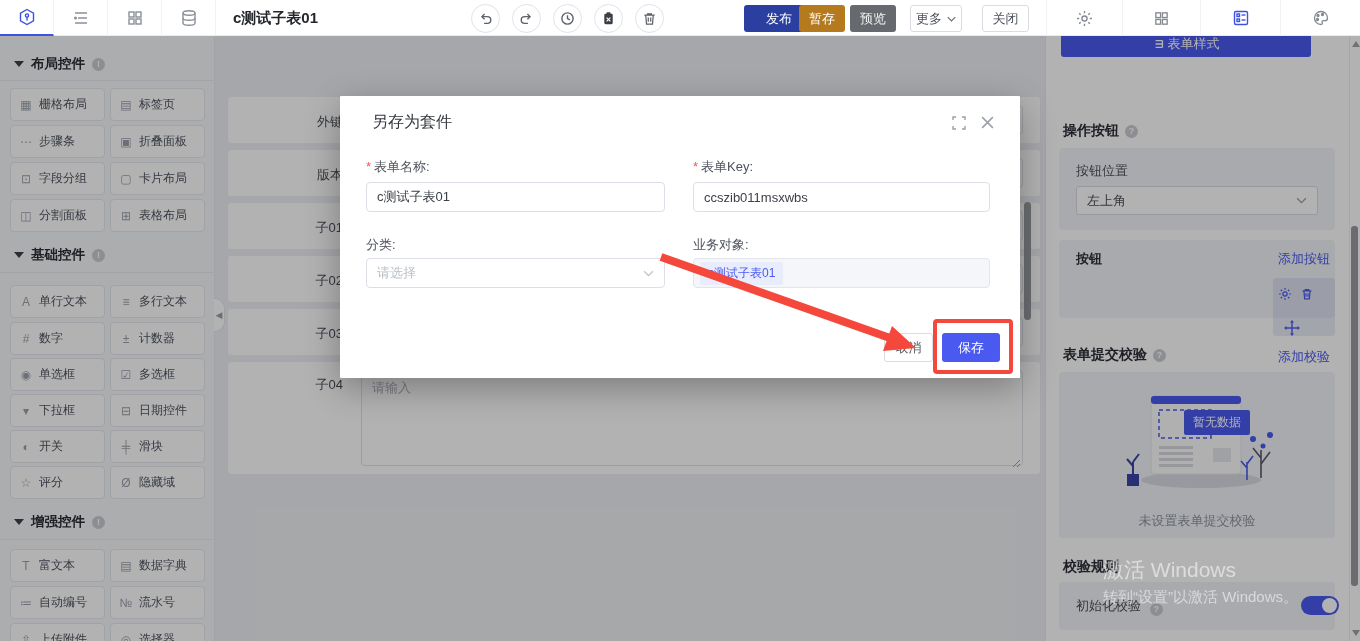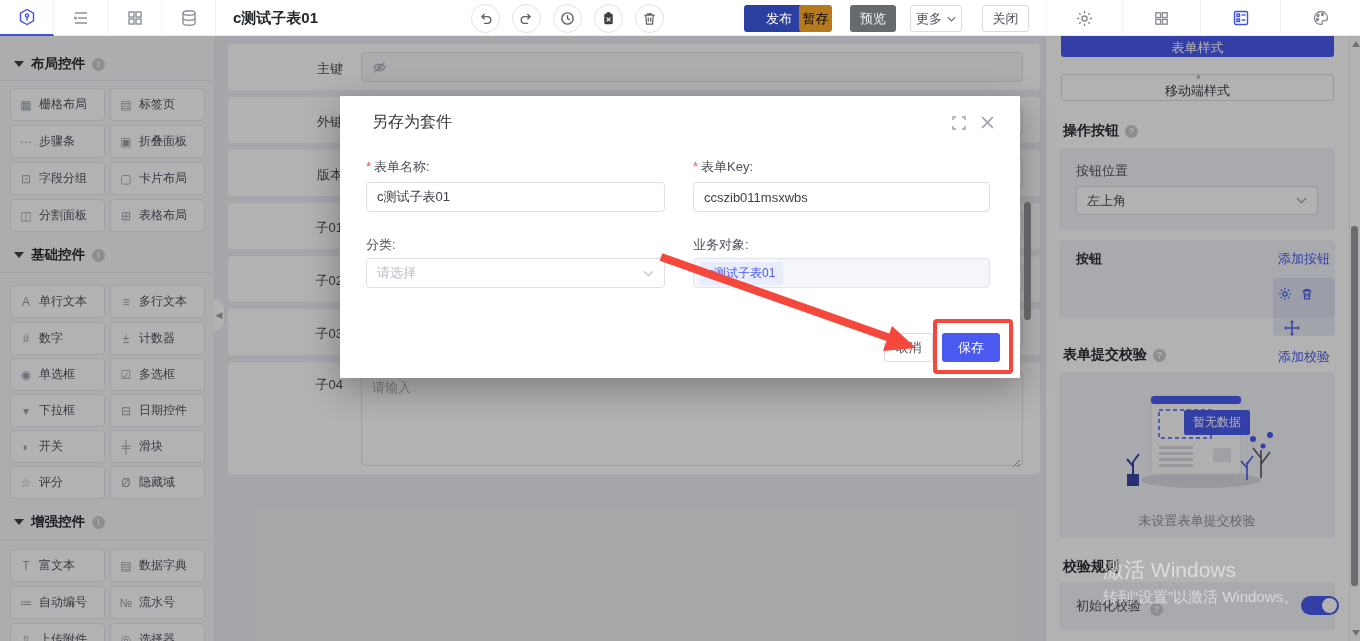--- a/index.html
+++ b/index.html
@@ -53,22 +53,22 @@
   .resize-corner { position:absolute; left:783px; top:96px; color:#9aa0a8; }
   .canvas-thumb { position:absolute; left:809px; top:166px; width:7px; height:118px;
                   background:#9a9da3; border-radius:4px; }
   .collapse-tab { position:absolute; left:214px; top:298px; width:11px; height:34px; background:#fff;
                   border:1px solid #e3e6ea; border-left:none; border-radius:0 10px 10px 0; z-index:2;
                   display:flex; align-items:center; justify-content:center; color:#9aa0a8; font-size:9px; }
 
   
   .rpanel { position:absolute; top:36px; left:1045px; width:315px; bottom:0; background:#fff;
             border-left:1px solid #e8eaee; z-index:1; }
-  .rp-btn { position:absolute; left:15px; width:273px; height:27px; border-radius:3px; font-size:13px;
-            display:flex; align-items:center; justify-content:center; gap:3px;flex-direction:column; }
+  .rp-btn { position:absolute; left:15px; width:250px; height:27px; border-radius:3px; font-size:13px;
+            display:flex; align-items:center; justify-content:center; gap:3px; }
   .rp-head { position:absolute; left:17px; display:flex; align-items:center; gap:6px;
              font-size:14px; font-weight:bold; color:#2b2f36; }
   .rp-card { position:absolute; left:13px; width:276px; background:#f3f4f8; border-radius:4px; }
   .rp-label { position:absolute; font-size:13px; color:#4b5058; }
   .rp-select { position:absolute; left:30px; width:242px; height:29px; background:#fff;
                border:1px solid #d8dce3; border-radius:3px; display:flex; align-items:center;
                justify-content:space-between; padding:0 10px; font-size:13px; color:#4b5058; }
   .rp-link { position:absolute; font-size:13px; color:#4a5af0; }
   .rp-row { position:absolute; left:22px; width:258px; height:34px; background:#fafbfd; border-radius:3px;
             display:flex; align-items:center; padding:0 12px; font-size:13px; color:#5a6069; }
@@ -243,30 +243,20 @@
       <span class="s-icon">⇧</span>
       <span>上传附件</span>
     </div>
   <div class="s-item" style="left:110px;top:587px">
       <span class="s-icon">◎</span>
       <span>选择器</span>
     </div>
 </div>
 
 <div class="canvas">
-  <div class="field-card" style="top:8px">
-    <div class="f-label" style="left:5px;top:16px">主键</div>
-    <div class="f-input disabled" style="top:8px">
-      <svg width="15" height="15" viewBox="0 0 16 16" fill="none" stroke="#a8adb6" stroke-width="1.3">
-          <path d="M2 8s2.3-3.5 6-3.5S14 8 14 8s-2.3 3.5-6 3.5S2 8 2 8z"></path>
-          <circle cx="8" cy="8" r="1.8"></circle>
-          <path d="M3 13 L13 3"></path>
-        </svg>
-    </div>
-  </div>
   <div class="field-card" style="top:61px">
     <div class="f-label" style="left:5px;top:16px">外键</div>
     <div class="f-input" style="top:8px"></div>
   </div>
   <div class="field-card" style="top:114px">
     <div class="f-label" style="left:5px;top:16px">版本</div>
     <div class="f-input" style="top:8px"></div>
   </div>
   <div class="field-card" style="top:167px">
     <div class="f-label" style="left:5px;top:16px">子01</div>
@@ -290,26 +280,20 @@
   <div class="canvas-thumb"></div>
 </div>
 <div class="collapse-tab">◀</div>
 
 <div class="rpanel">
   <div class="rp-btn" style="top:-6px;background:#4a5af0;color:#fff;">
     <svg width="12" height="12" viewBox="0 0 14 14" fill="none" stroke="#fff" stroke-width="1.6">
         <path d="M3 3h8M3 7h8M3 11h8M11 3v8"></path>
       </svg>
     <span>表单样式</span>
-  </div>
-  <div class="rp-btn" style="top:38px;background:#fff;border:1px solid #d8dce3;color:#3a3f47;">
-    <svg width="12" height="12" viewBox="0 0 14 14" fill="none" stroke="#3a3f47" stroke-width="1.6">
-        <path d="M3 3h8M3 7h8M3 11h8M11 3v8"></path>
-      </svg>
-    <span>移动端样式</span>
   </div>
 
   <div class="rp-head" style="top:86px">
     <span>操作按钮</span>
     <span class="hint-dot">?</span>
   </div>
   <div class="rp-card" style="top:112px;height:82px"></div>
   <div class="rp-label" style="left:30px;top:126px">按钮位置</div>
   <div class="rp-select" style="top:150px">
     <span>左上角</span>
@@ -437,21 +421,21 @@
         <path d="M6 7l4 4M10 7l-4 4" stroke="#fff" stroke-width="1.3"></path>
       </svg>
   </div>
   <div class="circle-btn" style="left:635px">
     <svg width="15" height="15" viewBox="0 0 16 16" fill="none" stroke="currentColor" stroke-width="1.3">
         <path d="M2.5 4.5h11M6 4.5V3h4v1.5M4 4.5l.8 9.5h6.4l.8-9.5M6.7 7v4.5M9.3 7v4.5"></path>
       </svg>
   </div>
 
   <button class="tb-btn" style="left:744px;width:70px;background:#2b3fa0;color:#fff;border:none">发布</button>
-  <button class="tb-btn" style="left:799px;width:33px;background:#b57a1e;color:#000000;border:none">暂存</button>
+  <button class="tb-btn" style="left:799px;width:46px;background:#b57a1e;color:#ffffff;border:none">暂存</button>
   <button class="tb-btn" style="left:850px;width:46px;background:#66696e;color:#f0f0f0;border:none">预览</button>
   <button class="tb-btn" style="left:910px;width:52px;background:#fff;color:#4a4f58;border:1px solid #d9dde3">
     <span>更多</span>
     <svg width="9" height="6" viewBox="0 0 12 8" fill="none" stroke="#6a6f78" stroke-width="1.6">
         <path d="M1 1.5 6 6.5 11 1.5"></path>
       </svg>
   </button>
   <button class="tb-btn" style="left:982px;width:47px;background:#fff;color:#4a4f58;border:1px solid #d9dde3">关闭</button>
 
   <div class="tb-right-cell" style="left:1046px;width:76px">

